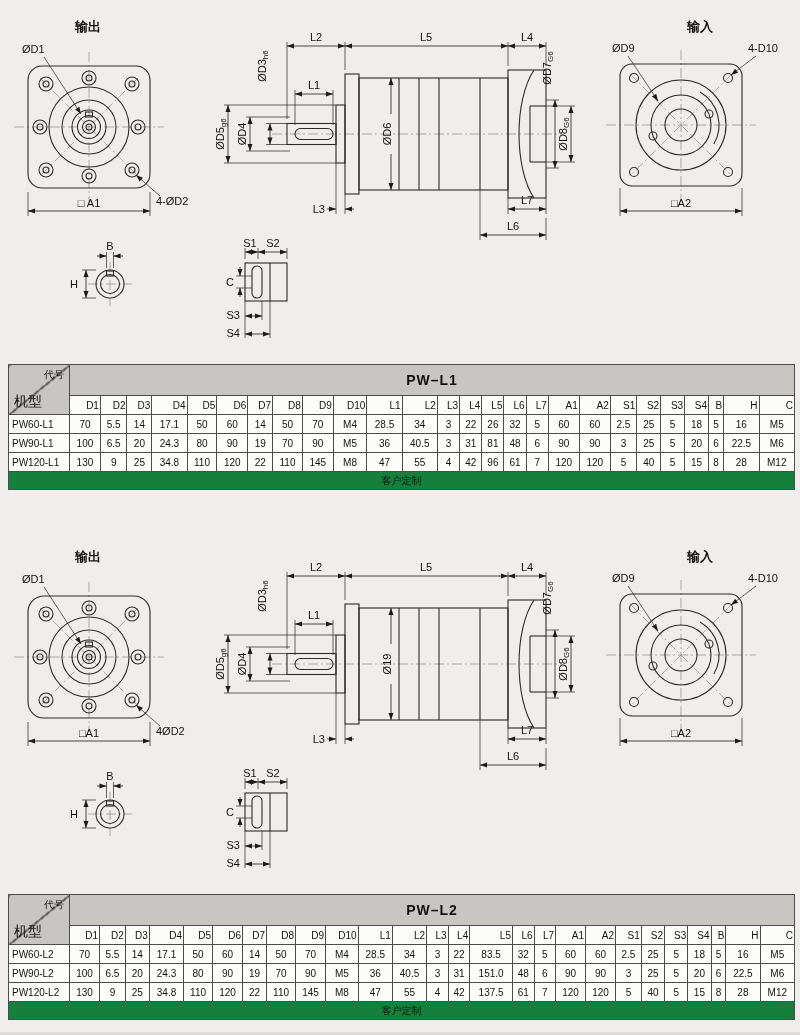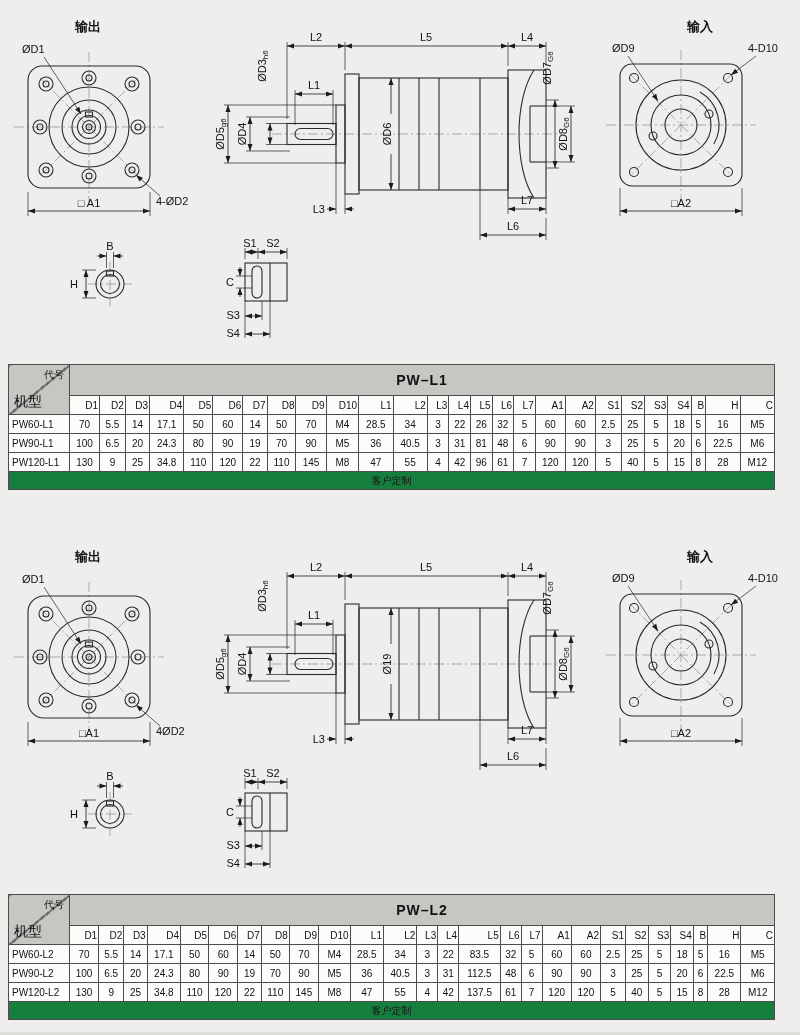--- a/index.html
+++ b/index.html
@@ -14,21 +14,21 @@
   svg text { font-family:"Liberation Sans","DejaVu Sans",sans-serif; fill:#111; }
   .lbl { font-size:11px; }
   .sub { font-size:8px; }
   .cn  { font-size:13px; font-weight:bold; }
   .mid { text-anchor:middle; }
   .end { text-anchor:end; }
   .ol { stroke:#2b2b2b; stroke-width:1.1; fill:none; }
   .cl { stroke:#8a8a8a; stroke-width:0.7; fill:none; stroke-dasharray:10 3 2 3; }
   .el { stroke:#222; stroke-width:0.7; fill:none; }
   .dl { stroke:#1b1b1b; stroke-width:0.8; fill:none; }
-  .tablewrap { margin:12px 25px 0 8px; }
+  .tablewrap { margin:12px 5px 0 8px; }
   .t2 { margin-top:44px; }
   table.spec {
     border-collapse:collapse; width:100%;
     font-size:10px; color:#111;
     background:#fcfcfb;
   }
   table.spec th, table.spec td {
     border:1px solid #4c4c4c; text-align:center; vertical-align:middle;
     padding:0 1px; font-weight:normal;
   }
@@ -663,21 +663,21 @@
             <td>80</td>
             <td>90</td>
             <td>19</td>
             <td>70</td>
             <td>90</td>
             <td>M5</td>
             <td>36</td>
             <td>40.5</td>
             <td>3</td>
             <td>31</td>
-            <td>112.5</td>
+            <td>151.0</td>
             <td>48</td>
             <td>6</td>
             <td>90</td>
             <td>90</td>
             <td>3</td>
             <td>25</td>
             <td>5</td>
             <td>20</td>
             <td>6</td>
             <td>22.5</td>

